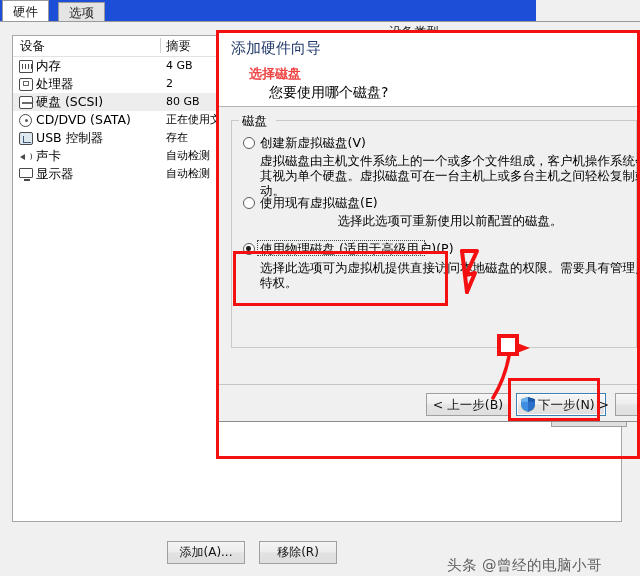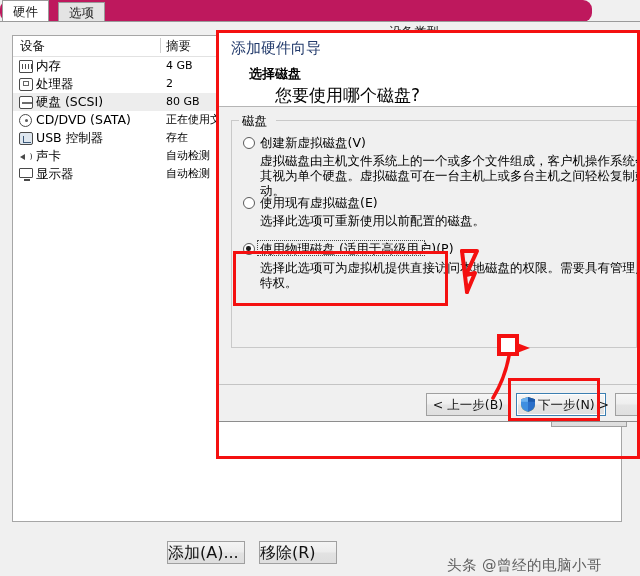--- a/index.html
+++ b/index.html
@@ -23,23 +23,22 @@
     left: 0; top: 0;
     width: 640px; height: 576px;
     background: #f0f0f0;
     box-sizing: border-box;
   }
 
   
   #tabstrip {
     position: absolute;
     left: 0; top: 0;
-    width: 592px; height: 22px;
-    background: #be185d;
-    border-radius: 9px;
+    width: 536px; height: 22px;
+    background: #1d4ed8;
   }
   .tab {
     position: absolute;
     top: 2px;
     height: 20px;
     line-height: 19px;
     padding: 0 10px;
     font-size: 12.5px;
     box-sizing: border-box;
     border: 1px solid #9a9a9a;
@@ -223,23 +222,23 @@
     background: #4a4a4a;
   }
 
   
   .winbtn {
     position: absolute;
     height: 23px;
     background: linear-gradient(to bottom, #f4f4f4 0%, #ececec 48%, #e2e2e2 52%, #dedede 100%);
     border: 1px solid #a0a0a0;
     box-sizing: border-box;
-    font-size: 16px;
+    font-size: 12px;
     line-height: 21px;
-    text-align: left;
+    text-align: center;
     color: #111;
   }
   #btn-add { left: 167px; top: 541px; width: 78px; }
   #btn-remove { left: 259px; top: 541px; width: 78px; }
 
   
   #watermark {
     position: absolute;
     left: 447px; top: 556px;
     font-size: 14.5px;
@@ -281,27 +280,27 @@
     left: 12px; top: 6px;
     font-size: 15px;
     color: #223a6b;
     white-space: nowrap;
   }
   #wz-heading {
     position: absolute;
     left: 30px; top: 32px;
     font-size: 13px;
     font-weight: bold;
-    color: #000000;
+    color: #ef4444;
     white-space: nowrap;
   }
   #wz-subheading {
     position: absolute;
-    left: 56px; top: 51px;
-    font-size: 17px;
+    left: 50px; top: 51px;
+    font-size: 14px;
     color: #000;
     white-space: nowrap;
   }
 
   #wz-body {
     position: absolute;
     left: 0; top: 75px;
     width: 430px; height: 275px;
     background: #f0f0f0;
   }
@@ -364,21 +363,21 @@
   .opt-desc {
     position: absolute;
     font-size: 12.5px;
     color: #000;
     line-height: 15px;
   }
 
   #opt-new { left: 24px; top: 27px; }
   #desc-new { left: 41px; top: 45px; width: 400px; }
   #opt-existing { left: 24px; top: 87px; }
-  #desc-existing { left: 41px; top: 105px; width: 380px; }
+  #desc-existing { left: 41px; top: 105px; width: 380px; text-align: center; }
   #opt-physical { left: 24px; top: 133px; }
   #desc-physical { left: 41px; top: 152px; width: 390px; }
 
   
   .focus-rect {
     position: absolute;
     left: 14px; top: -1px;
     width: 168px; height: 16px;
     border: 1px dotted #4a4a4a;
     box-sizing: border-box;

